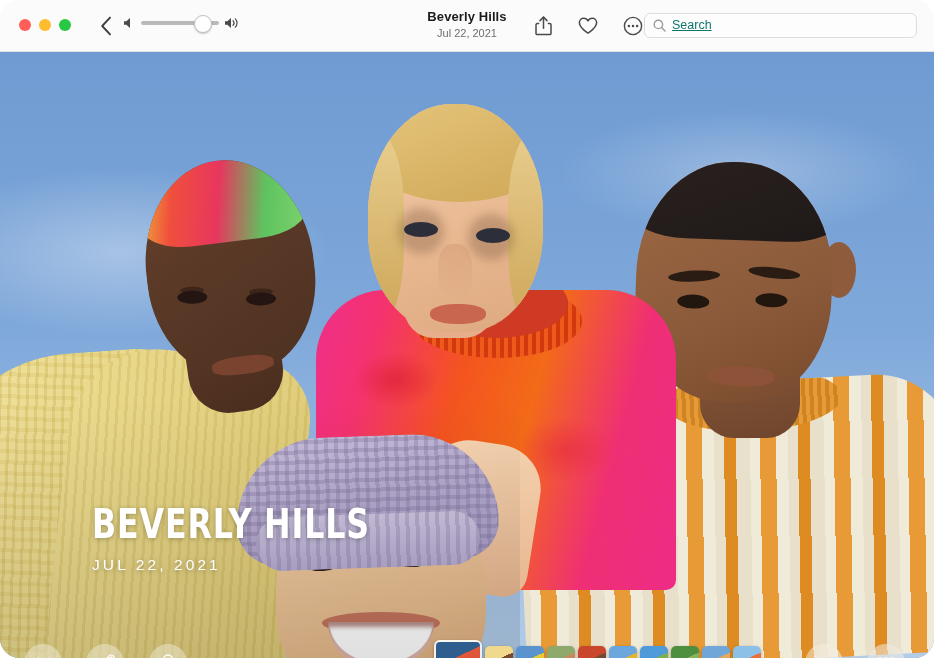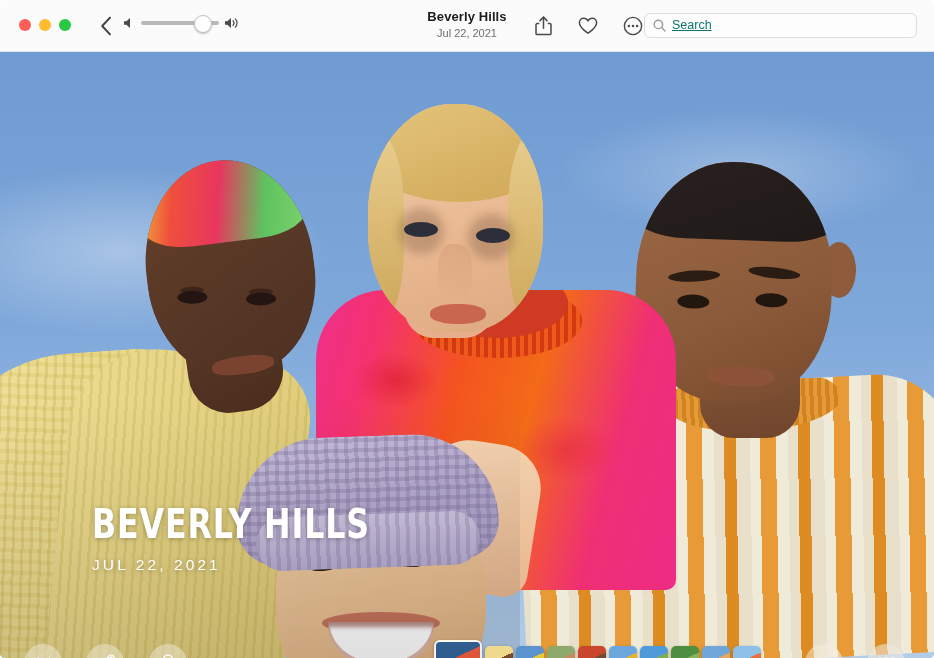--- a/index.html
+++ b/index.html
@@ -9,21 +9,21 @@
     overflow: hidden;
     background: #ffffff;
     font-family: "Liberation Sans", sans-serif;
     -webkit-font-smoothing: antialiased;
   }
 
   #window {
     position: relative;
     width: 934px;
     height: 658px;
-    border-radius: 5px;
+    border-radius: 20px;
     overflow: hidden;
     background: #f6f6f6;
   }
 
   
   #titlebar {
     position: absolute;
     top: 0; left: 0;
     width: 934px; height: 52px;
     background: #fbfbfb;

